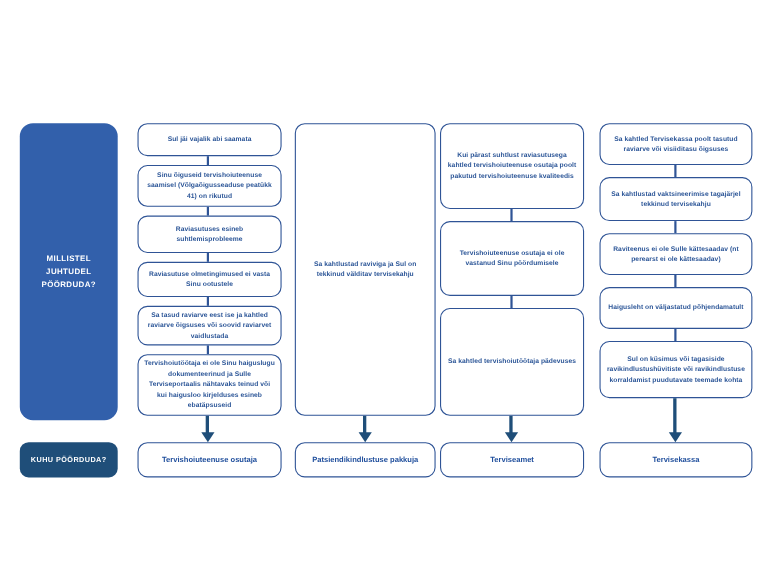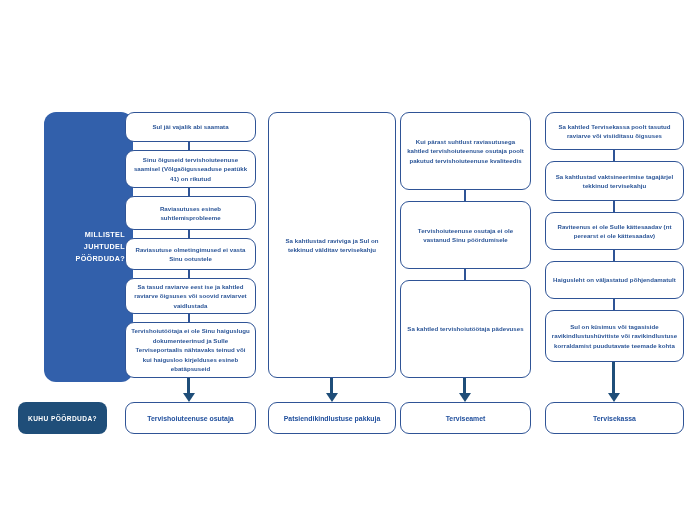--- a/index.html
+++ b/index.html
@@ -42,26 +42,25 @@
   .side-pill {
     position: absolute;
     box-sizing: border-box;
     background: #3260ab;
     border-radius: 12px;
     color: #ffffff;
     font-weight: bold;
     font-size: 7.2px;
     line-height: 1.7;
     letter-spacing: 0.35px;
-    text-align: right;
+    text-align: center;
     display: flex;
     align-items: center;
     justify-content: center;
     padding: 4px 8px;
-    margin-left: 26px;
   }
 
   
   .bottom-pill {
     position: absolute;
     box-sizing: border-box;
     background: #1f4e79;
     border-radius: 8px;
     color: #ffffff;
     font-weight: bold;

